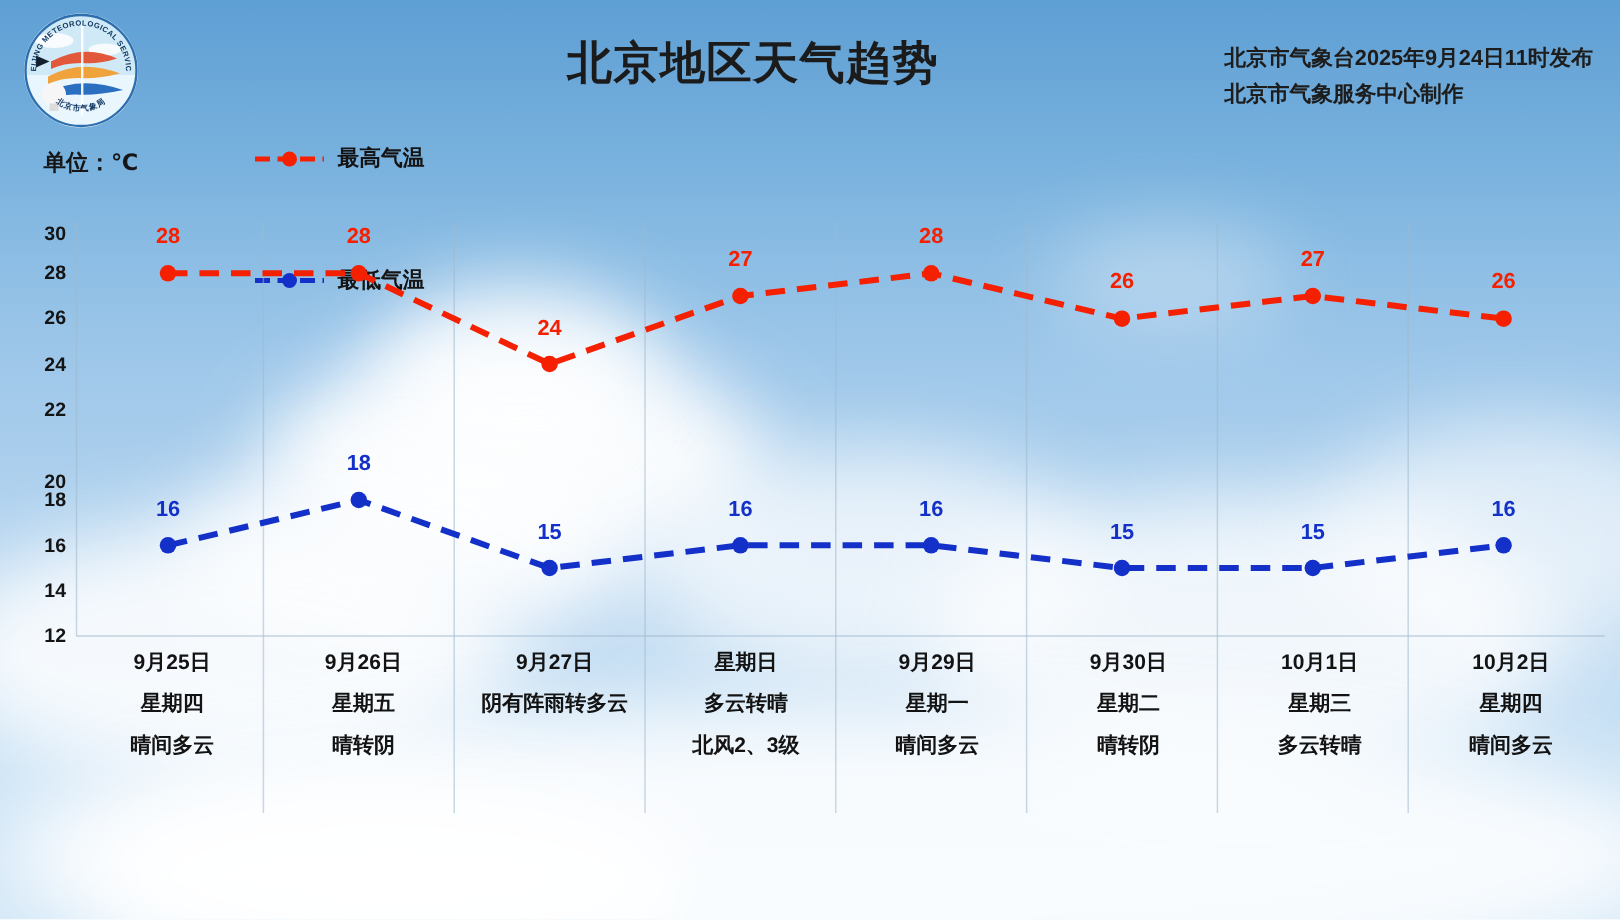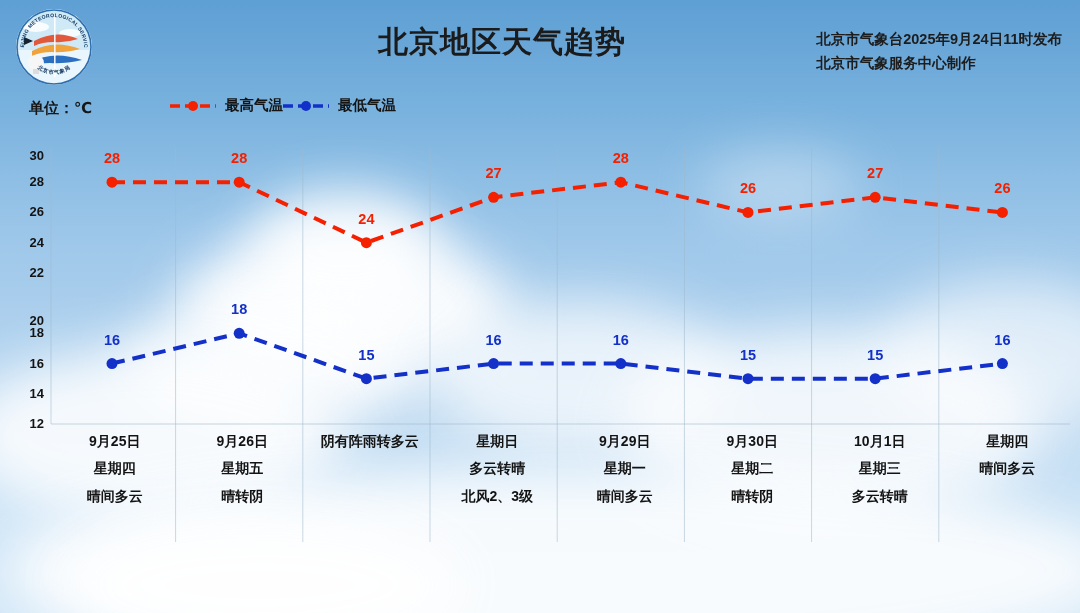--- a/index.html
+++ b/index.html
@@ -28,21 +28,21 @@
   }
   #pubinfo{
     position:absolute;right:18px;top:28px;text-align:left;
     font-size:14.5px;font-weight:bold;color:#1d1d1d;line-height:1.65;
   }
   #unit{
     position:absolute;left:14px;top:99px;
     font-size:15px;font-weight:bold;color:#161616;margin-left:15px;
   }
   
-  #legend{position:absolute;left:170px;top:96px;display:flex;align-items:center;}
+  #legend{position:absolute;left:170px;top:96px;display:flex;gap:62px;align-items:center;flex-direction:column;}
   .lg{display:flex;align-items:center;gap:4px;}
   .lg .lbl{font-size:14.5px;font-weight:bold;color:#141414;margin-left:3px;}
   .lg svg{display:block;}
   
   #chart{position:absolute;left:0;top:0;width:1080px;height:613px;pointer-events:none;}
   .ylab{
     position:absolute;font-size:13px;font-weight:bold;color:#141414;
     width:30px;text-align:right;
   }
   .vallab{
@@ -204,20 +204,21 @@
         <div>9月25日</div>
         <div>星期四</div>
         <div>晴间多云</div>
       </div>
       <div class="day">
         <div>9月26日</div>
         <div>星期五</div>
         <div>晴转阴</div>
       </div>
       <div class="day">
+        <div>9月27日</div>
         <div>阴有阵雨转多云</div>
       </div>
       <div class="day">
         <div>星期日</div>
         <div>多云转晴</div>
         <div>北风2、3级</div>
       </div>
       <div class="day">
         <div>9月29日</div>
         <div>星期一</div>
@@ -227,18 +228,19 @@
         <div>9月30日</div>
         <div>星期二</div>
         <div>晴转阴</div>
       </div>
       <div class="day">
         <div>10月1日</div>
         <div>星期三</div>
         <div>多云转晴</div>
       </div>
       <div class="day">
+        <div>10月2日</div>
         <div>星期四</div>
         <div>晴间多云</div>
       </div>
     </div>
 
 </div>
 
 </body></html>

